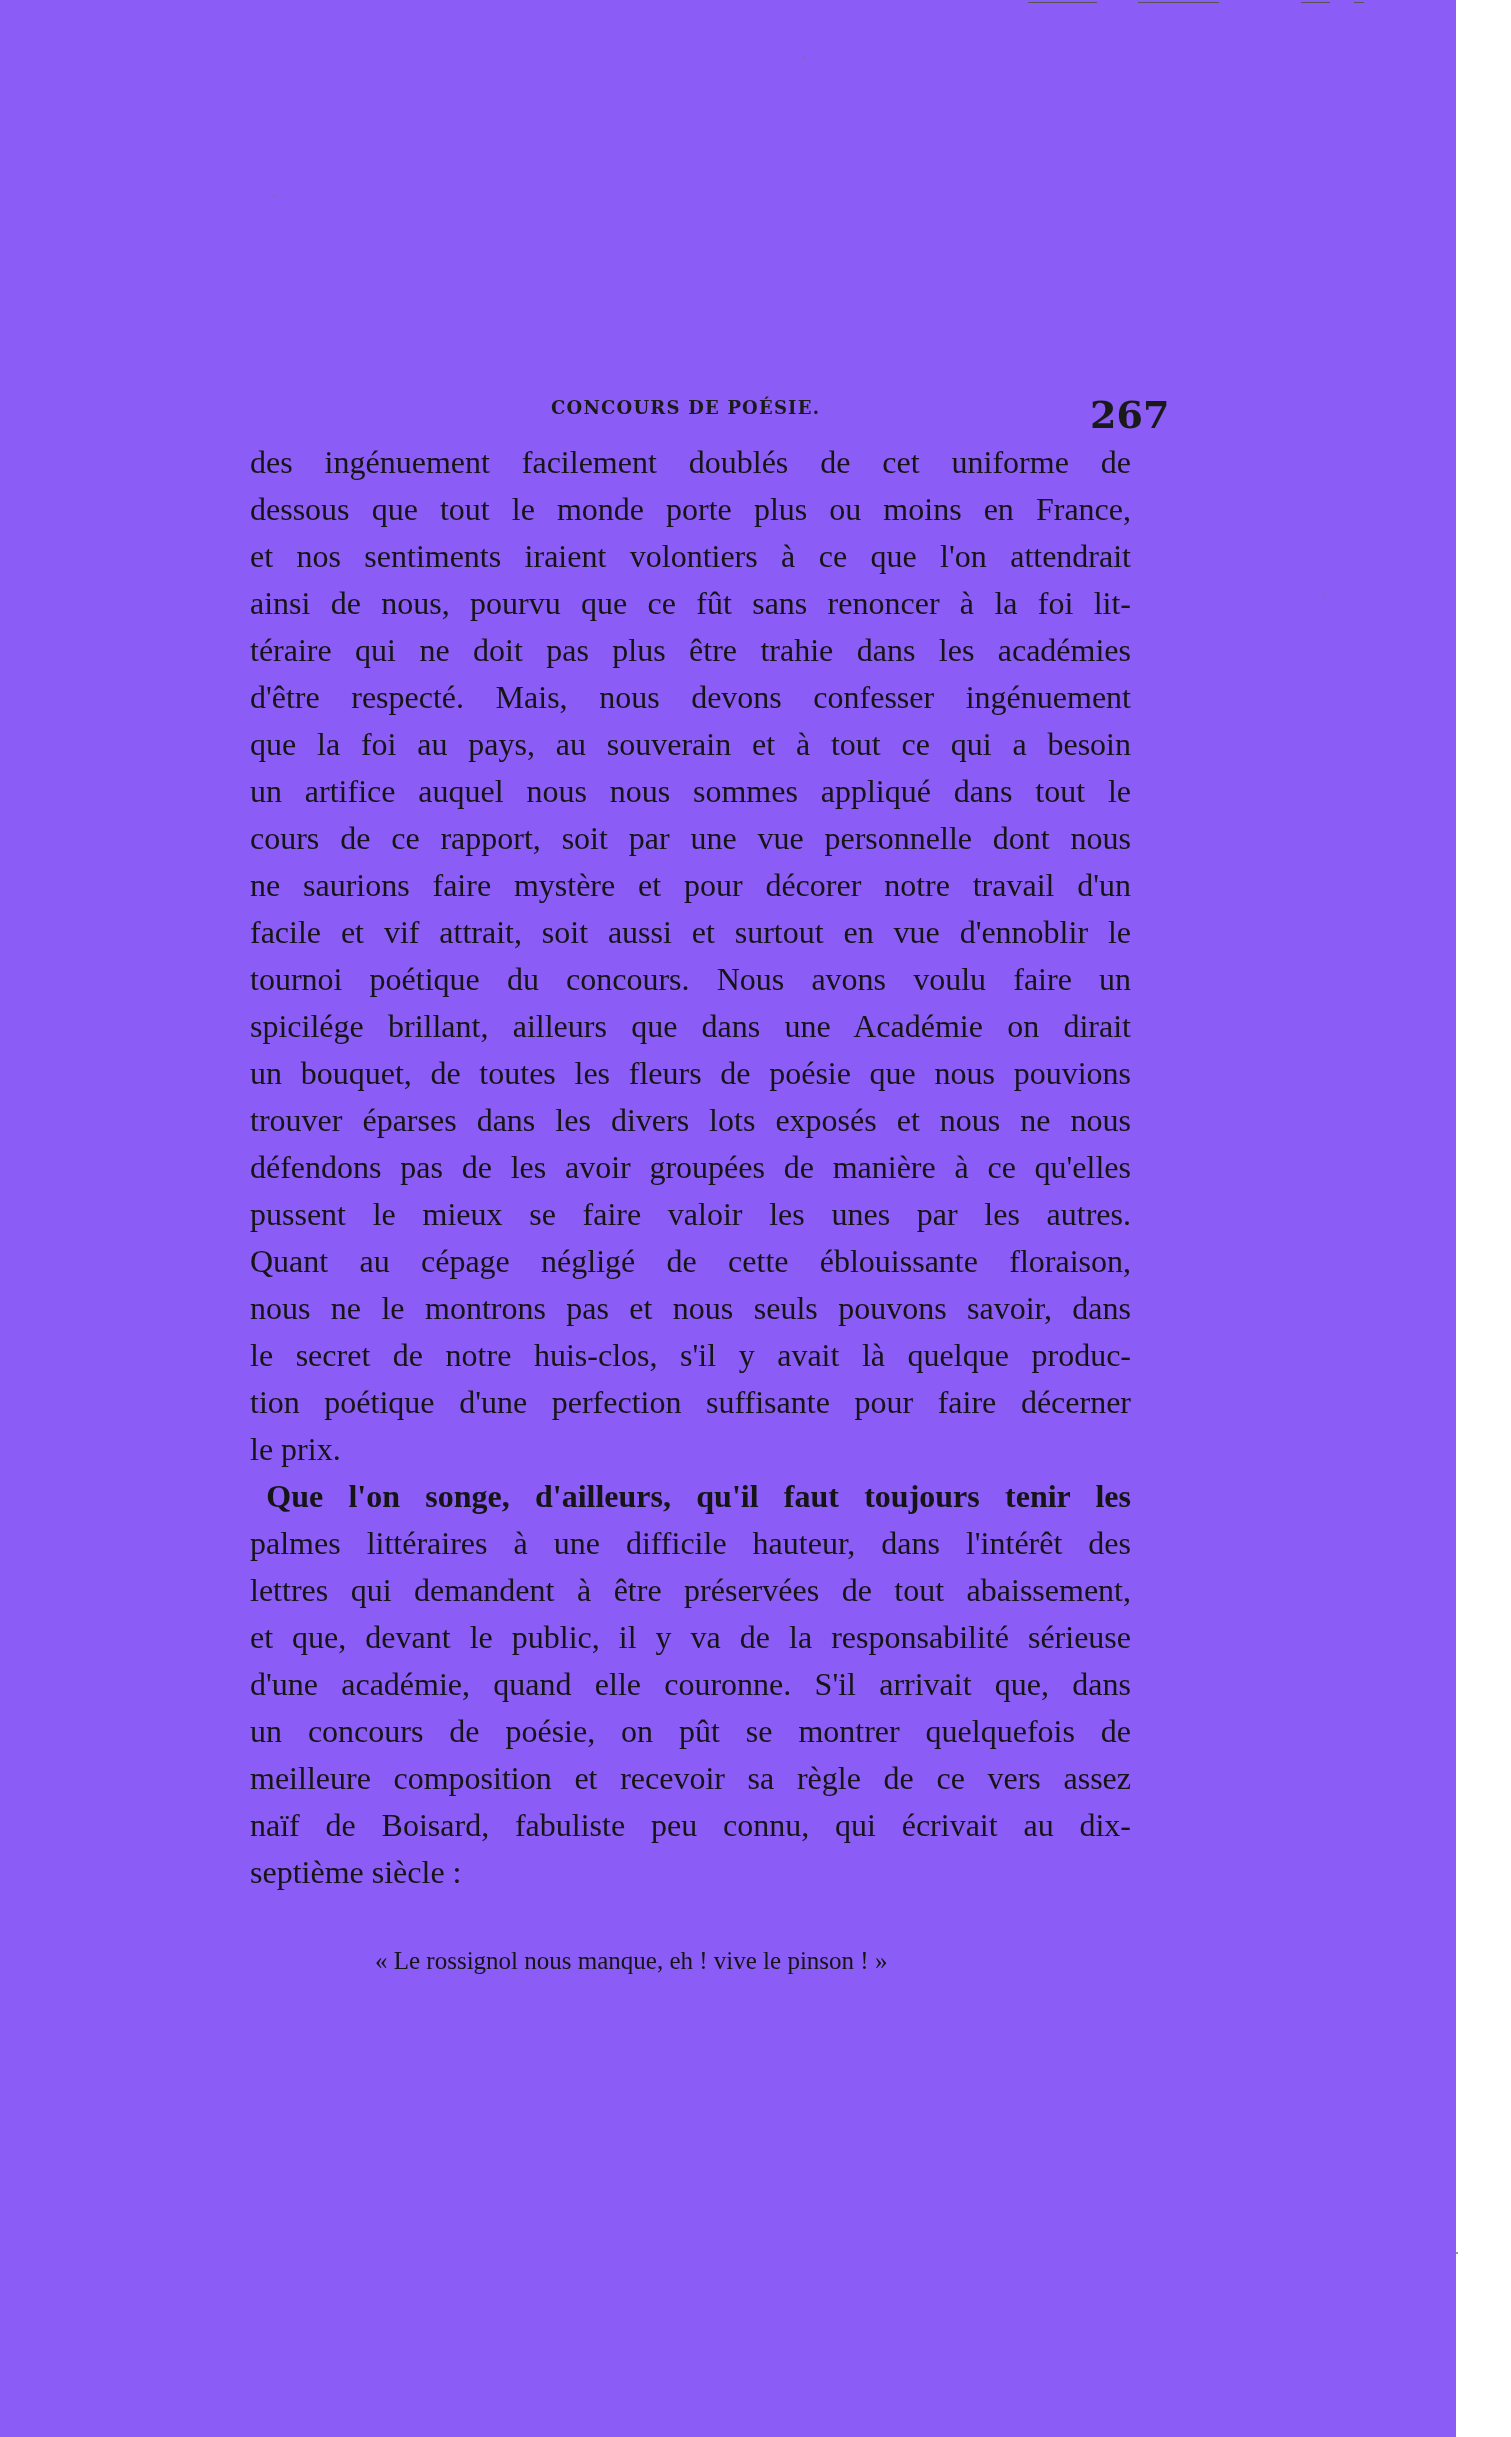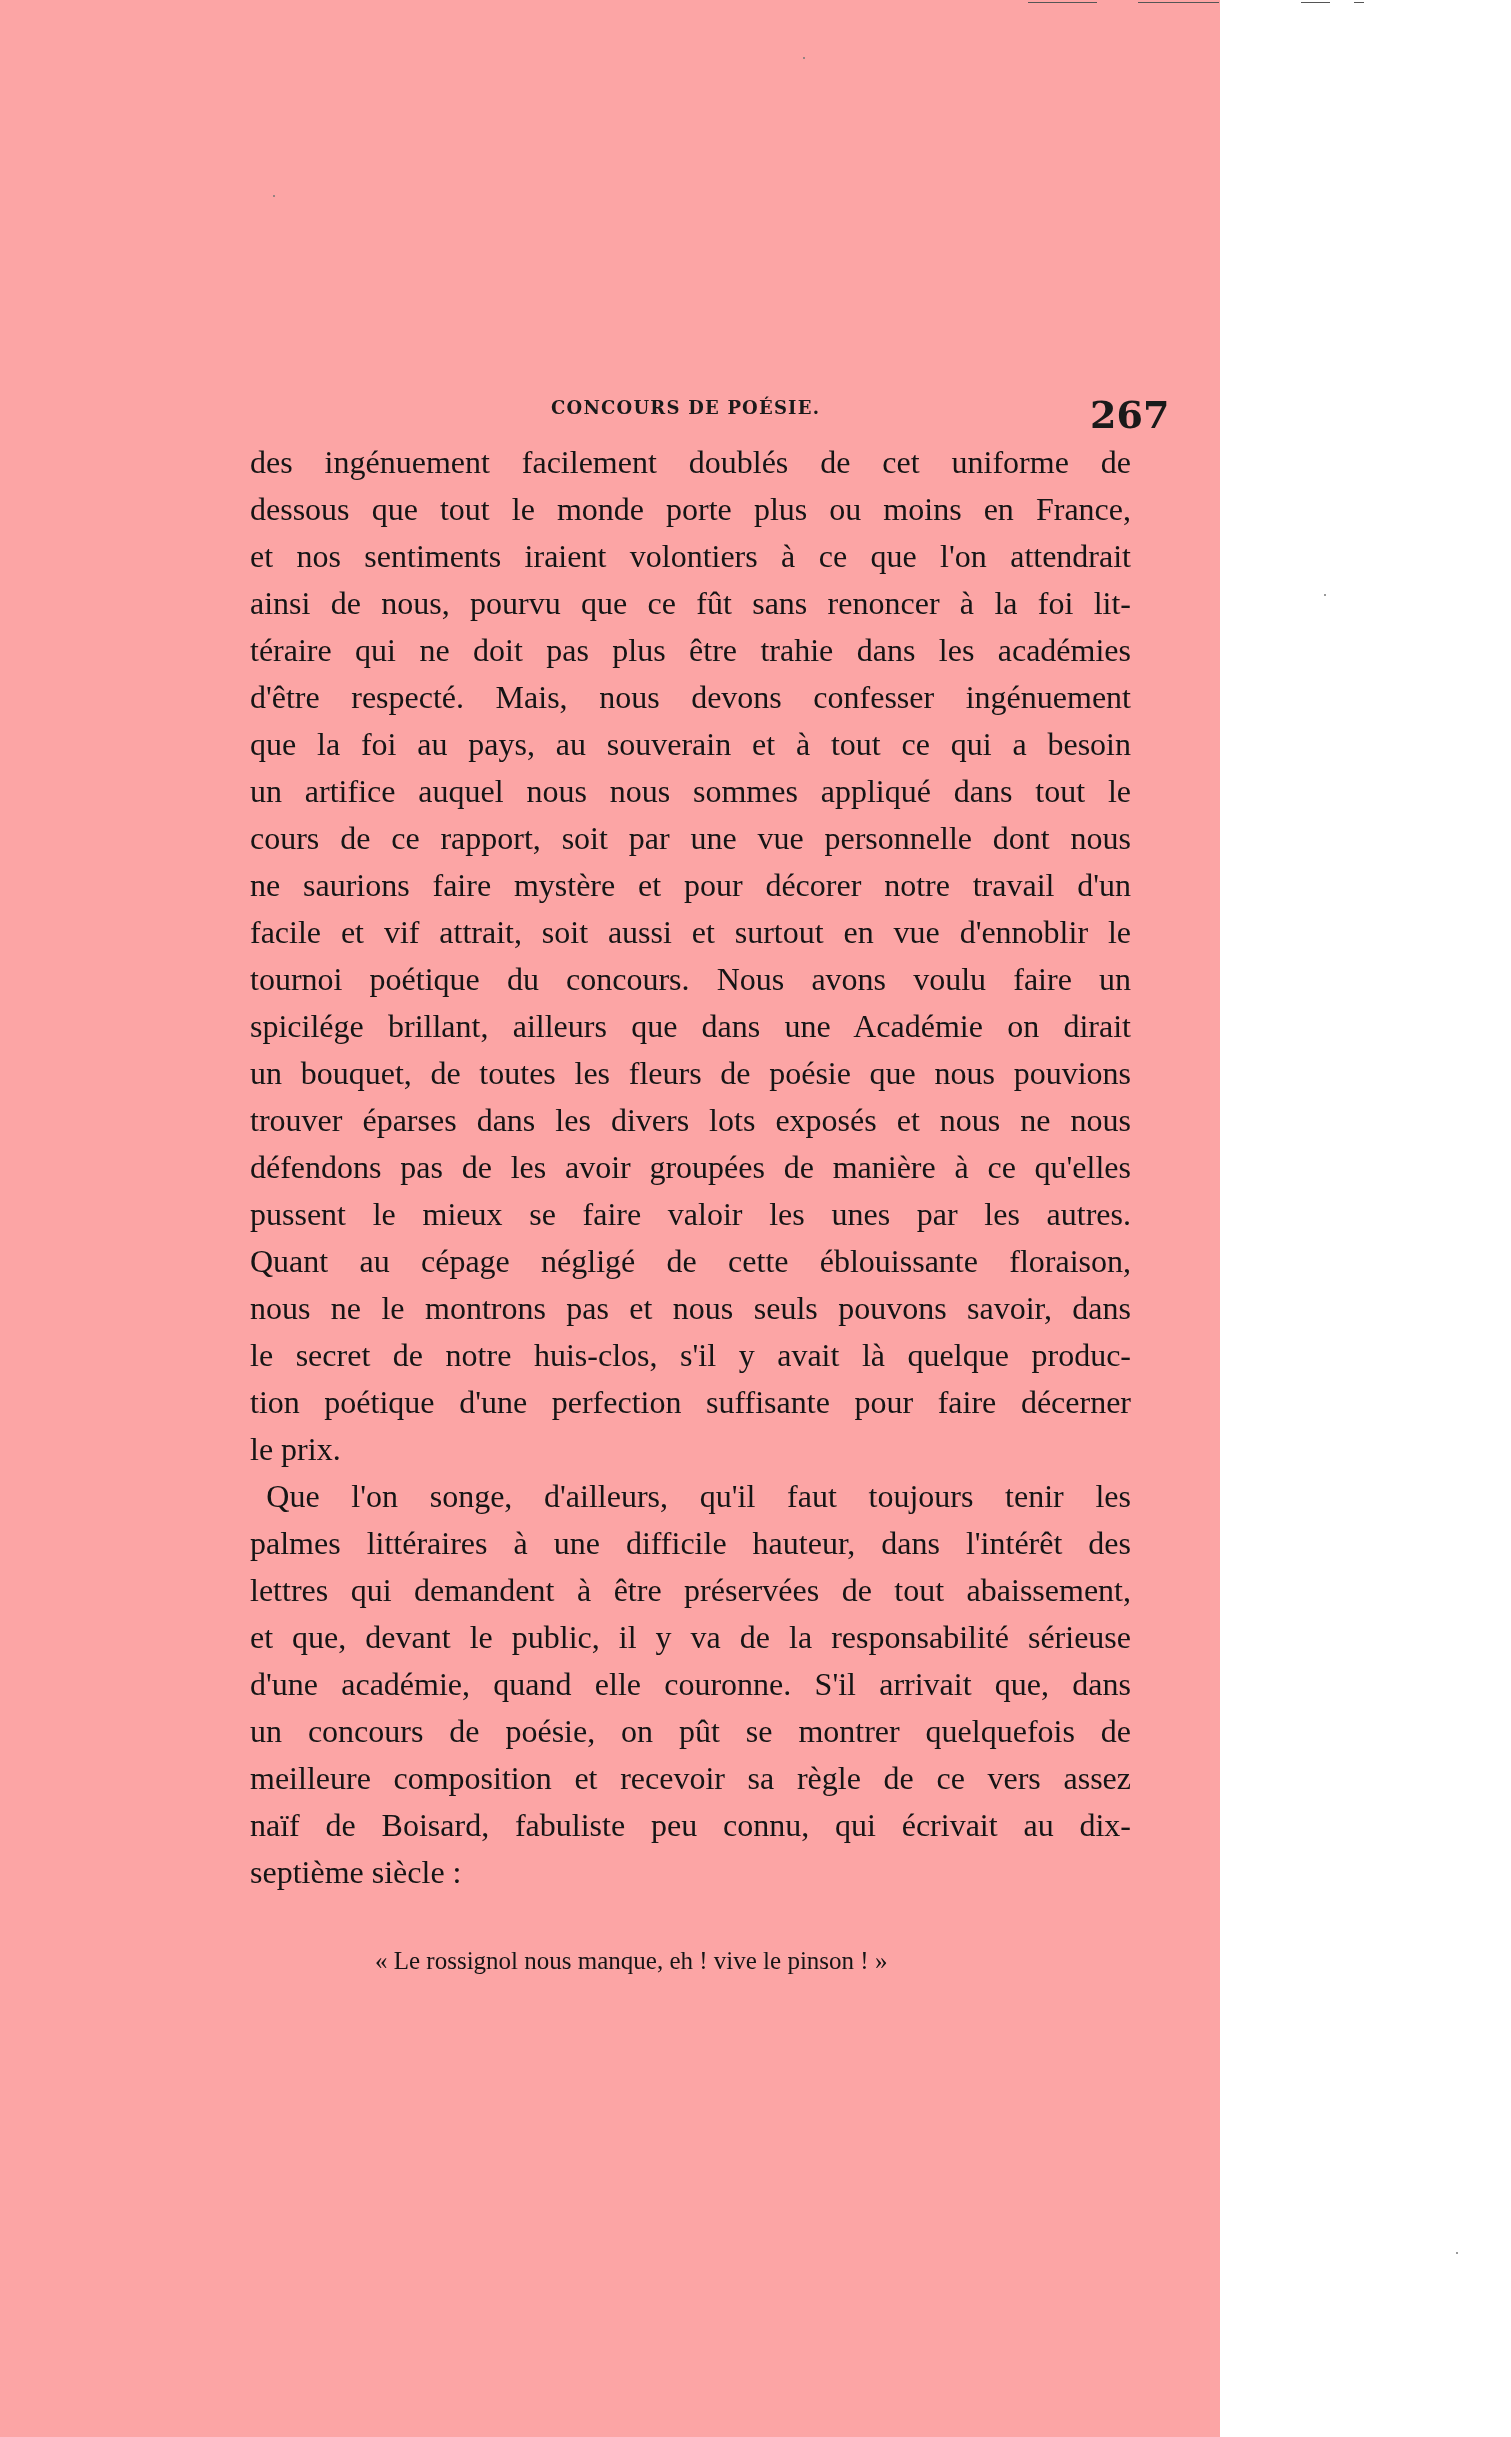--- a/index.html
+++ b/index.html
@@ -1,30 +1,30 @@
 <!DOCTYPE html>
 <html style="font-size:13px"><head>
   <meta charset="utf-8">
   <style>
     html, body { margin: 0; padding: 0; background: #ffffff; }
     body { width: 1512px; height: 2438px; position: relative; overflow: hidden; }
-    .page { position: absolute; left: 0; top: 0; width: 1220px; height: 2438px; background: #fca5a5; }
+    .page { position: absolute; left: 0; top: 0; width: 1456px; height: 2438px; background: #8b5cf6; }
     .scan-marks { position: absolute; top: 1.6px; height: 3.3px; left: 1004px; width: 504px; }
     .scan-marks span { position: absolute; top: 0; height: 0.8px; background: #555; }
     .header { position: absolute; top: 392px; left: 0; width: 1512px; height: 49px;
       font-family: "DejaVu Serif", serif; color: #1a1a1a; }
     .running-title { position: absolute; left: 551px; top: 4.9px; font-size: 18px; font-weight: bold;
       letter-spacing: 1.2px; font-variant: small-caps; }
     .page-number { position: absolute; left: 1090px; top: 0; font-size: 38px; font-weight: bold; }
     .body-text { position: absolute; left: 250px; top: 439px; width: 881px;
       font-family: "Liberation Serif", serif; font-size: 32px; line-height: 47px; color: #151515;
       text-align: justify; }
     .line { display: block; white-space: nowrap; text-align-last: justify; text-align: justify; height: 47px; }
     .line.last { text-align-last: left; }
-    .line.indent { padding-left: 16.3px; }
+    .line.indent { padding-left: 16.3px; font-weight: bold; }
     .quote { position: absolute; left: 355px; top: 1947px; font-family: "Liberation Serif", serif;
       font-size: 25px; color: #151515; white-space: nowrap; margin-left: 20px; }
     .speck { position: absolute; width: 2.4px; height: 2.4px; background: #777; border-radius: 50%; }
   </style>
 </head>
 <body>
 
 <div class="page">
 
   <div class="scan-marks">

